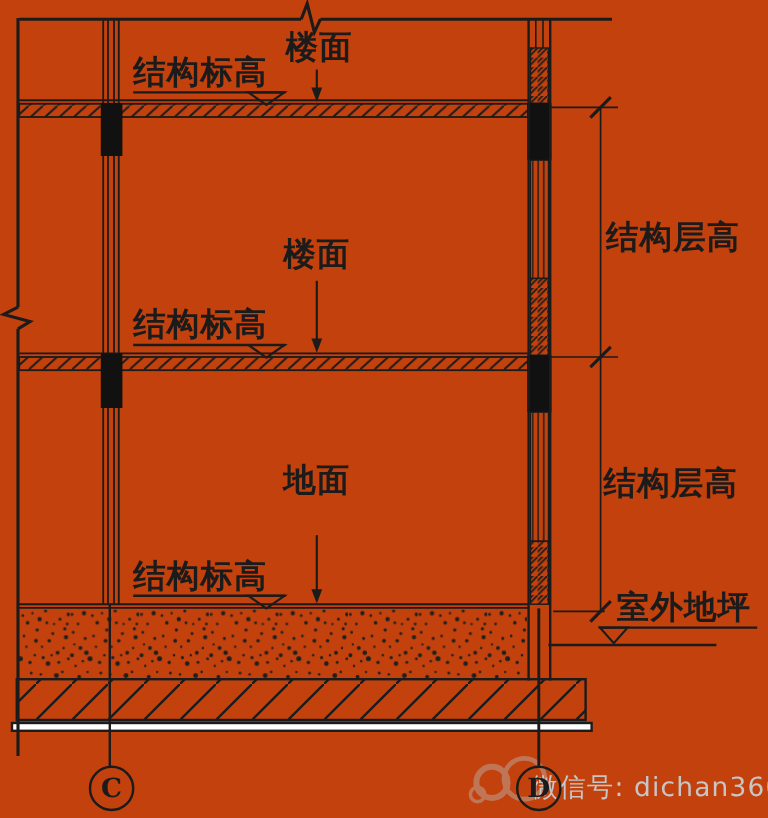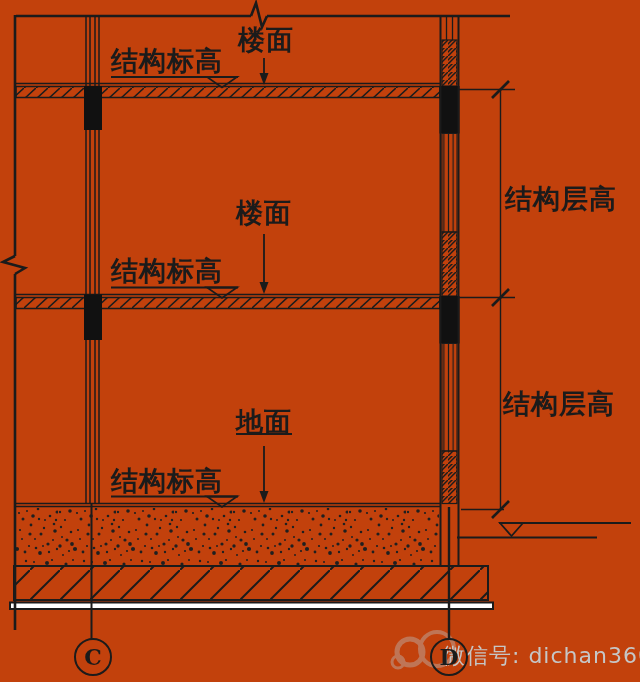--- a/index.html
+++ b/index.html
@@ -10,21 +10,21 @@
   .drawing{position:absolute;left:0;top:0;}
   .lbl{
     position:absolute;font-weight:700;font-size:27px;line-height:1.05;
     color:#1b1b1b;white-space:nowrap;letter-spacing:1px;z-index:3;
   }
   #lbl-se1{left:111px;top:47px;}
   #lbl-fl1{left:238px;top:26px;}
   #lbl-se2{left:111px;top:257px;}
   #lbl-fl2{left:236px;top:199px;}
   #lbl-se3{left:111px;top:467px;}
-  #lbl-gnd{left:236px;top:408px;text-decoration:underline;}
+  #lbl-gnd{left:236px;top:387px;}
   #lbl-sh1{left:505px;top:185px;}
   #lbl-sh2{left:503px;top:390px;}
   #lbl-og{left:514px;top:493px;}
   .bubble{
     position:absolute;width:34px;height:34px;border:2.5px solid #1b1b1b;
     border-radius:50%;display:flex;align-items:center;justify-content:center;
     background:transparent;z-index:4;
   }
   .bubble span{
     font-family:"DejaVu Serif",serif;font-weight:700;font-size:22px;
@@ -218,20 +218,21 @@
   </svg>
 
   <div class="lbl" id="lbl-se1">结构标高</div>
   <div class="lbl" id="lbl-fl1">楼面</div>
   <div class="lbl" id="lbl-se2">结构标高</div>
   <div class="lbl" id="lbl-fl2">楼面</div>
   <div class="lbl" id="lbl-se3">结构标高</div>
   <div class="lbl" id="lbl-gnd">地面</div>
   <div class="lbl" id="lbl-sh1">结构层高</div>
   <div class="lbl" id="lbl-sh2">结构层高</div>
+  <div class="lbl" id="lbl-og">室外地坪</div>
 
   <div class="bubble" id="bubble-c">
     <span>C</span>
   </div>
   <div class="bubble" id="bubble-d">
     <span>D</span>
   </div>
 
   <div class="watermark">微信号: dichan360</div>
 

